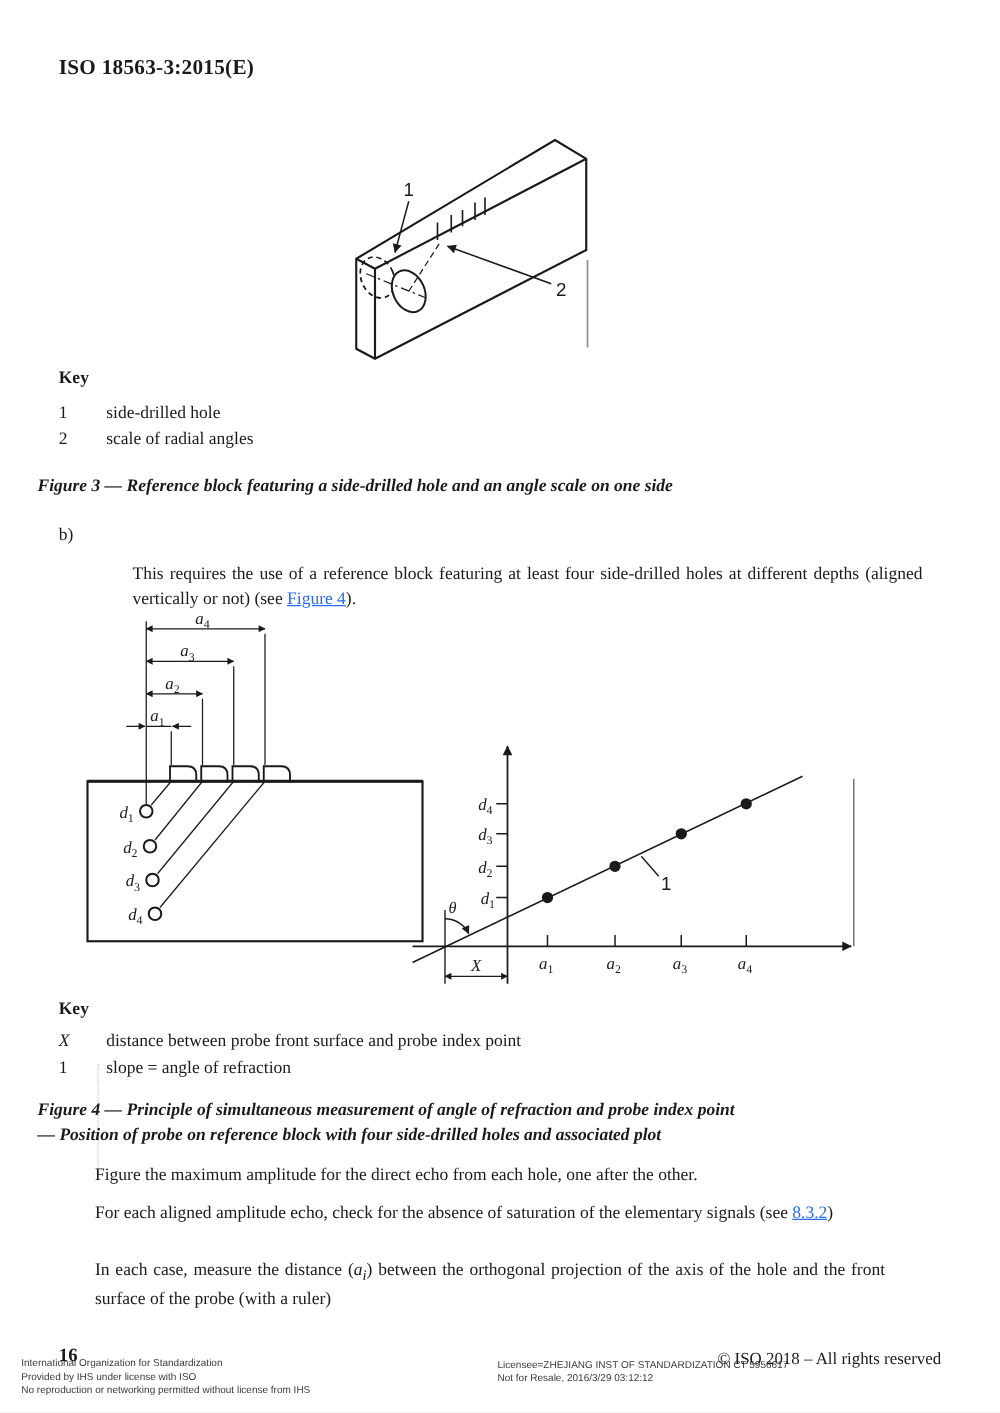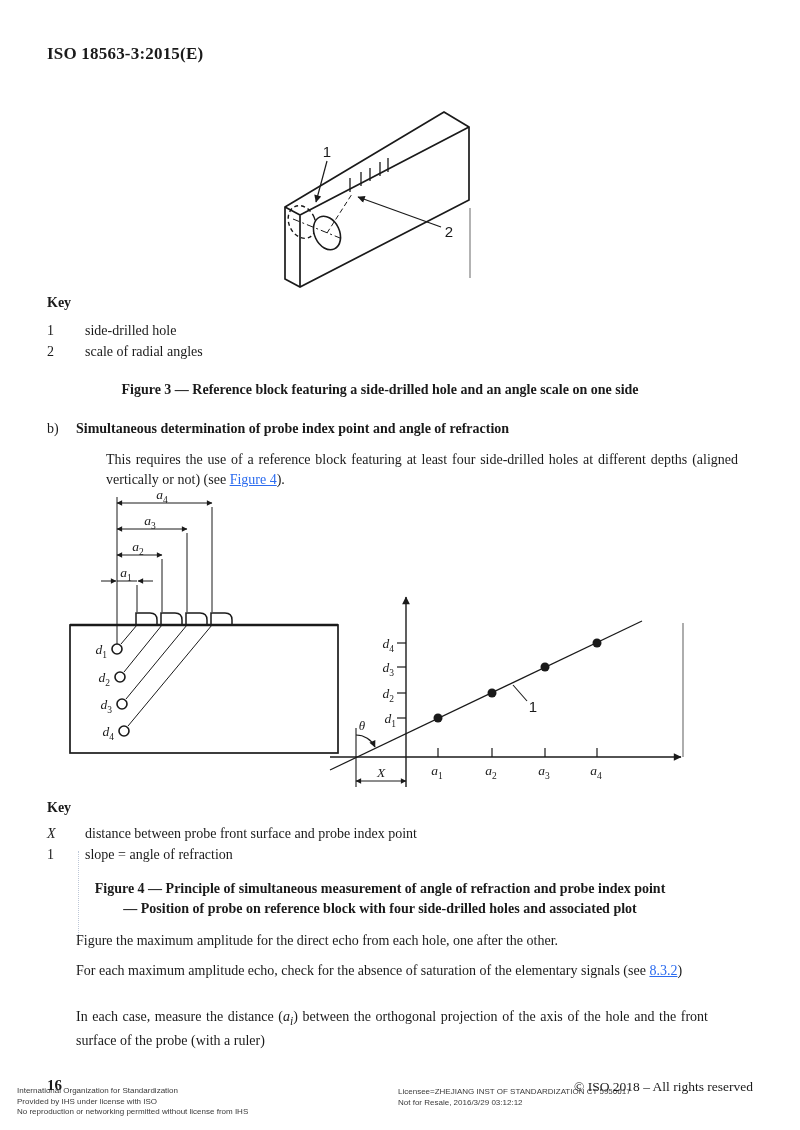--- a/index.html
+++ b/index.html
@@ -1,21 +1,21 @@
 <!DOCTYPE html>
 <html><head>
 <meta charset="utf-8">
 <style>
   html,body{margin:0;padding:0;background:#e8e8e8;}
   #page{position:relative;width:800px;height:1130px;background:#ffffff;overflow:hidden;
         font-family:"Liberation Serif",serif;color:#1a1a1a;}
   .abs{position:absolute;}
   .hdr{font-size:17px;font-weight:bold;letter-spacing:.2px;}
   .para{font-size:14px;line-height:19.5px;text-align:justify;}
-  .caption{font-size:14px;font-weight:bold;text-align:center;line-height:20px;}
+  .caption{font-size:14px;font-weight:bold;text-align:left;line-height:20px;font-style:italic;}
   .key-title{font-size:14px;font-weight:bold;}
   .key-row{font-size:14px;line-height:21px;}
   .key-id{display:inline-block;width:38px;}
   .key-id.var{font-style:italic;}
   .bmark{font-size:14px;}
   .bhead{font-size:14px;font-weight:bold;}
   .doclink{color:#2b6bef;text-decoration:underline;cursor:pointer;}
   .it{font-style:italic;}
   .tiny{font-family:"Liberation Sans",sans-serif;font-size:8px;line-height:10.5px;color:#3a3a3a;}
   .pagenum{font-size:15px;font-weight:bold;}
@@ -66,21 +66,20 @@
   <div class="abs key-row" style="left:47px;top:320px;">
     <span class="key-id">1</span><span>side-drilled hole</span>
   </div>
   <div class="abs key-row" style="left:47px;top:341px;">
     <span class="key-id">2</span><span>scale of radial angles</span>
   </div>
 
   <div class="abs caption" style="left:30px;top:380px;width:700px;">Figure 3 — Reference block featuring a side-drilled hole and an angle scale on one side</div>
 
   <div class="abs bmark" style="left:47px;top:421px;">b)</div>
-  <div class="abs bhead" style="left:76px;top:421px;">Simultaneous determination of probe index point and angle of refraction</div>
 
   <div class="abs para" style="left:76px;top:450px;width:632px;margin-left:30px;">
     <span>This requires the use of a reference block featuring at least four side-drilled holes at different depths (aligned vertically or not) (see </span><a class="doclink">Figure 4</a><span>).</span>
   </div>
 
   <svg class="abs" style="left:55px;top:486px;" width="700" height="310" viewBox="55 486 700 310">
     <defs>
       <marker id="arw4" viewBox="0 0 10 10" refX="9.3" refY="5" markerWidth="10" markerHeight="5.5" orient="auto-start-reverse">
         <path d="M0,0 L10,5 L0,10 z" fill="#1a1a1a"></path>
       </marker>
@@ -188,21 +187,21 @@
   <div class="abs dotted-artifact" style="left:78px;top:851px;height:88px;"></div>
 
   <div class="abs caption" style="left:30px;top:879px;width:700px;">
     <div>Figure 4 — Principle of simultaneous measurement of angle of refraction and probe index point</div>
     <div>— Position of probe on reference block with four side-drilled holes and associated plot</div>
   </div>
 
   <div class="abs para" style="left:76px;top:931px;width:632px;">Figure the maximum amplitude for the direct echo from each hole, one after the other.</div>
 
   <div class="abs para" style="left:76px;top:961px;width:632px;">
-    <span>For each maximum amplitude echo, check for the absence of saturation of the elementary signals (see </span><a class="doclink">8.3.2</a><span>)</span>
+    <span>For each aligned amplitude echo, check for the absence of saturation of the elementary signals (see </span><a class="doclink">8.3.2</a><span>)</span>
   </div>
 
   <div class="abs para" style="left:76px;top:1007px;width:632px;">
     <span>In each case, measure the distance (</span><i>a</i><sub class="it">i</sub><span>) between the orthogonal projection of the axis of the hole and the front surface of the probe (with a ruler)</span>
   </div>
 
   <div class="abs tiny" style="left:17px;top:1086px;width:330px;">
     <div>International Organization for Standardization</div>
     <div>Provided by IHS under license with ISO</div>
     <div>No reproduction or networking permitted without license from IHS</div>

